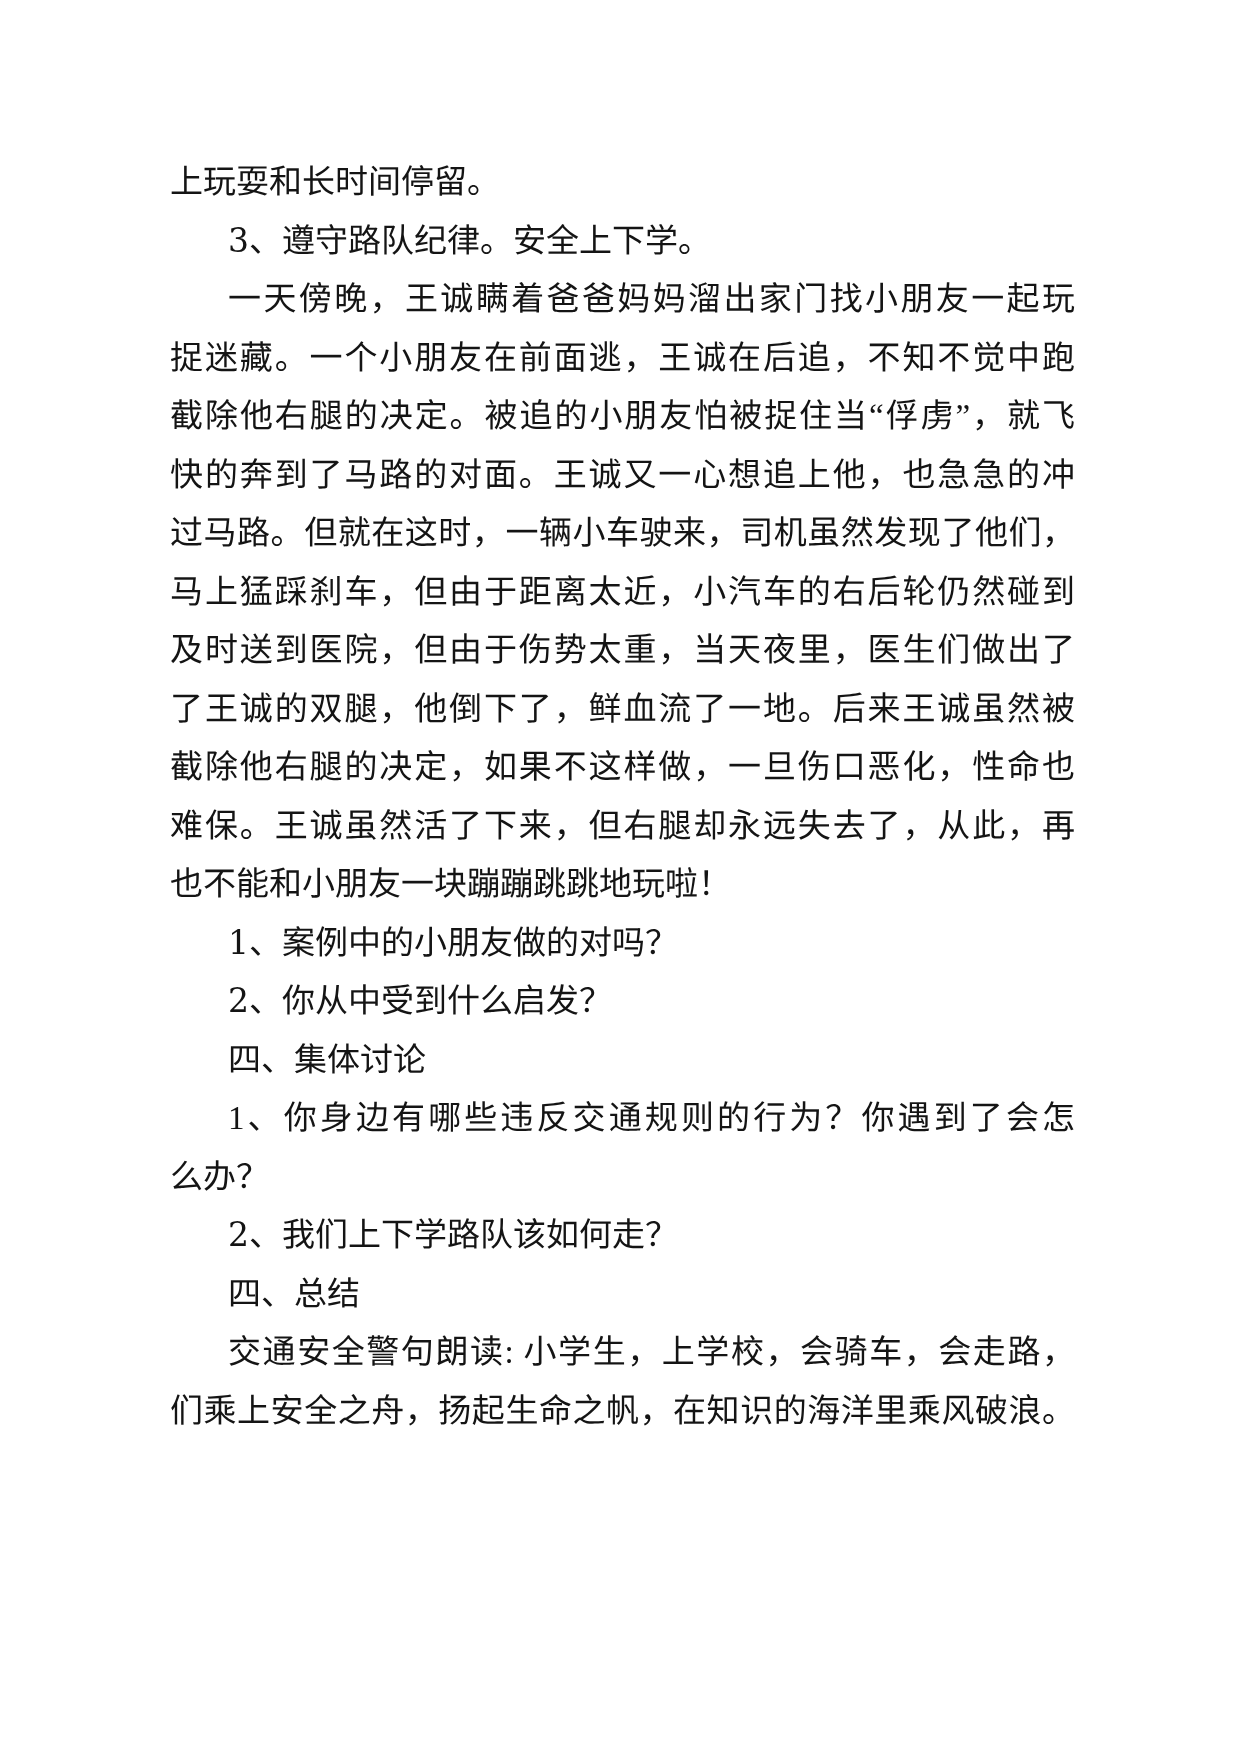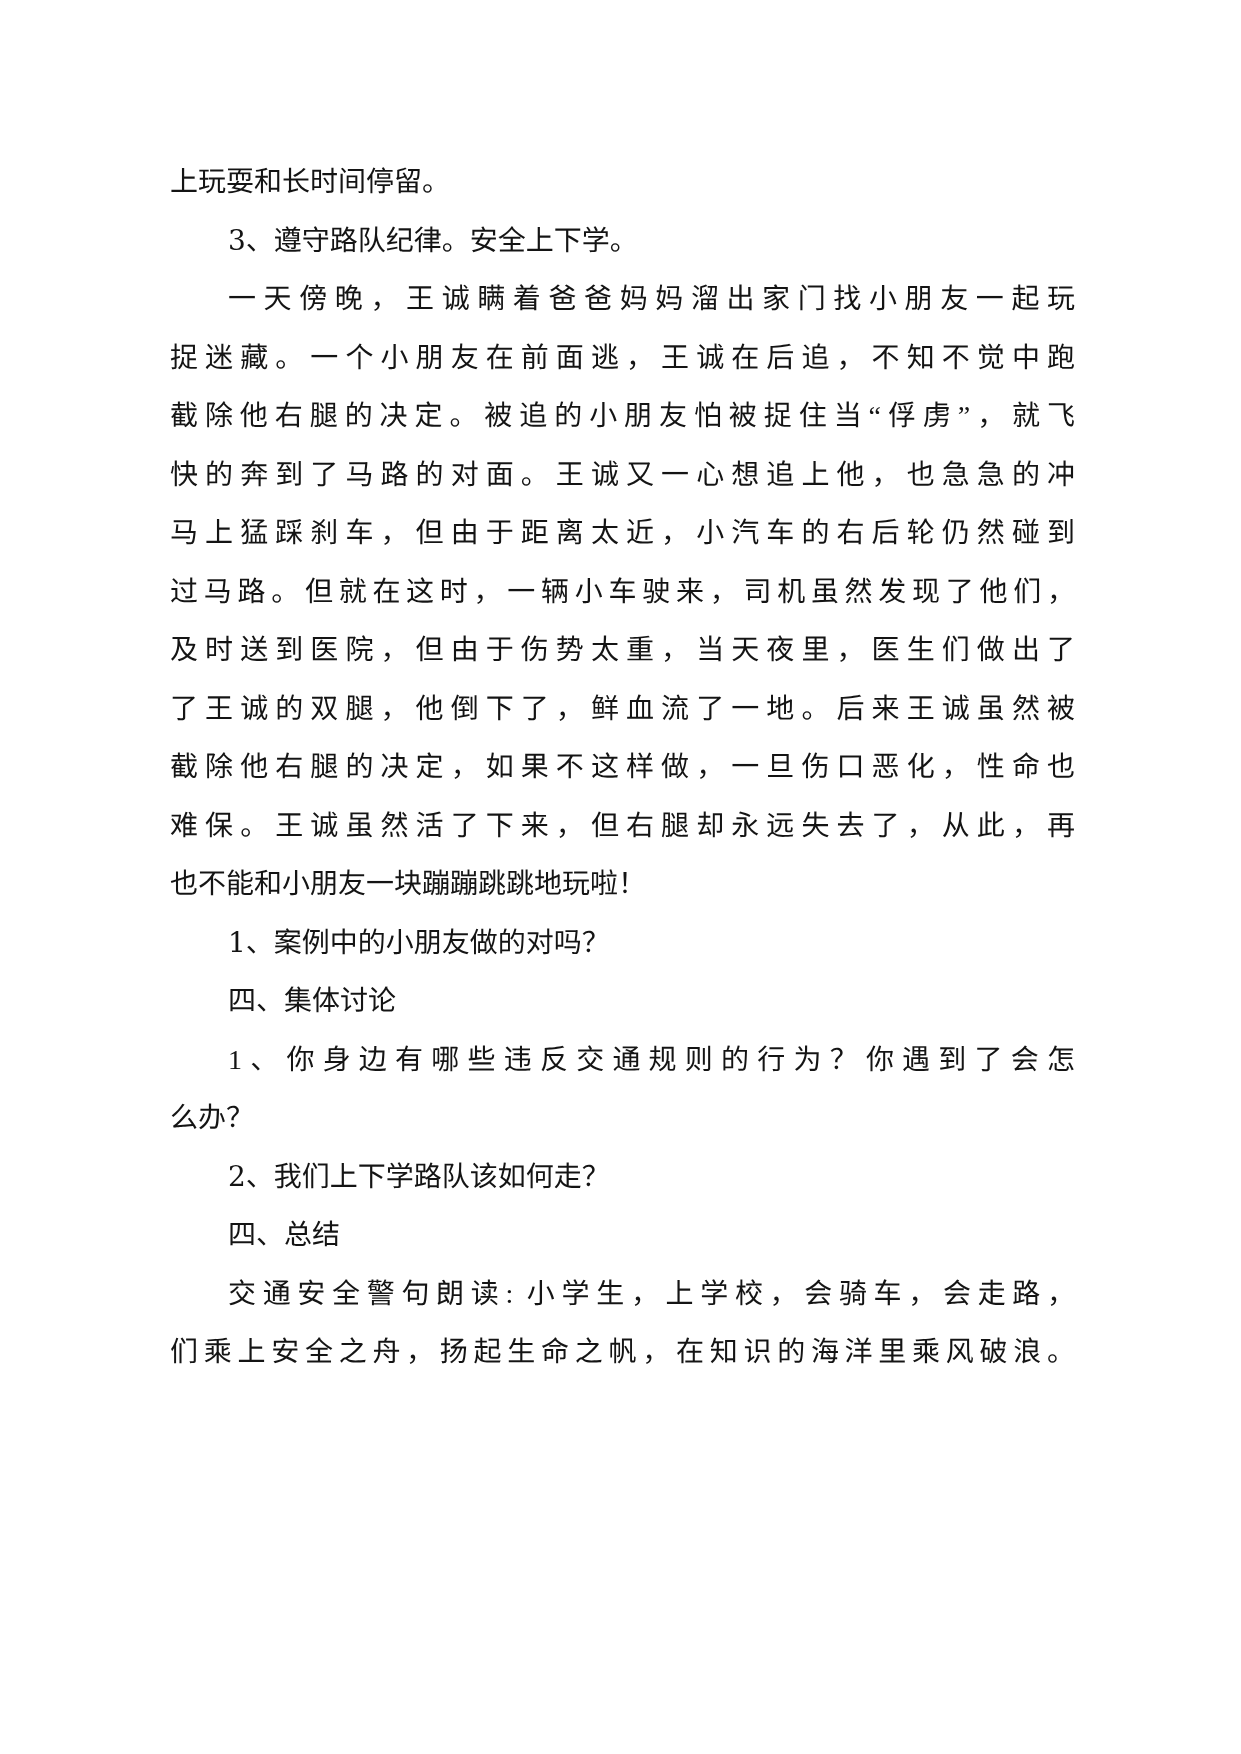--- a/index.html
+++ b/index.html
@@ -13,21 +13,21 @@
     height: 1754px;
     background: #ffffff;
     overflow: hidden;
   }
   .text-block {
     position: absolute;
     left: 170px;
     top: 153px;
     width: 905px;
     font-family: "DejaVu Serif", "Liberation Serif", serif;
-    font-size: 28px;
+    font-size: 33px;
     line-height: 58.5px;
     color: #141414;
     font-weight: 400;
   }
   .line {
     height: 58.5px;
     overflow: hidden;
     text-align: justify;
     text-align-last: left;
     white-space: normal;
@@ -46,28 +46,29 @@
 <body>
 
 <div class="page">
   <div class="text-block">
       <div class="line">上玩耍和长时间停留。</div>
       <div class="line indent">3、遵守路队纪律。安全上下学。</div>
       <div class="line indent fill">一天傍晚，王诚瞒着爸爸妈妈溜出家门找小朋友一起玩</div>
       <div class="line fill">捉迷藏。一个小朋友在前面逃，王诚在后追，不知不觉中跑</div>
       <div class="line fill">截除他右腿的决定。被追的小朋友怕被捉住当“俘虏”，就飞</div>
       <div class="line fill">快的奔到了马路的对面。王诚又一心想追上他，也急急的冲</div>
+      <div class="line fill">过马路。但就在这时，一辆小车驶来，司机虽然发现了他们，</div>
       <div class="line fill">马上猛踩刹车，但由于距离太近，小汽车的右后轮仍然碰到</div>
-      <div class="line fill">过马路。但就在这时，一辆小车驶来，司机虽然发现了他们，</div>
       <div class="line fill">及时送到医院，但由于伤势太重，当天夜里，医生们做出了</div>
       <div class="line fill">了王诚的双腿，他倒下了，鲜血流了一地。后来王诚虽然被</div>
       <div class="line fill">截除他右腿的决定，如果不这样做，一旦伤口恶化，性命也</div>
       <div class="line fill">难保。王诚虽然活了下来，但右腿却永远失去了，从此，再</div>
       <div class="line">也不能和小朋友一块蹦蹦跳跳地玩啦！</div>
       <div class="line indent">1、案例中的小朋友做的对吗？</div>
+      <div class="line indent">2、你从中受到什么启发？</div>
       <div class="line indent">四、集体讨论</div>
       <div class="line indent fill">1、你身边有哪些违反交通规则的行为？你遇到了会怎</div>
       <div class="line">么办？</div>
       <div class="line indent">2、我们上下学路队该如何走？</div>
       <div class="line indent">四、总结</div>
       <div class="line indent fill">交通安全警句朗读: 小学生，上学校，会骑车，会走路，</div>
       <div class="line fill">们乘上安全之舟，扬起生命之帆，在知识的海洋里乘风破浪。</div>
     </div>
 </div>
 

